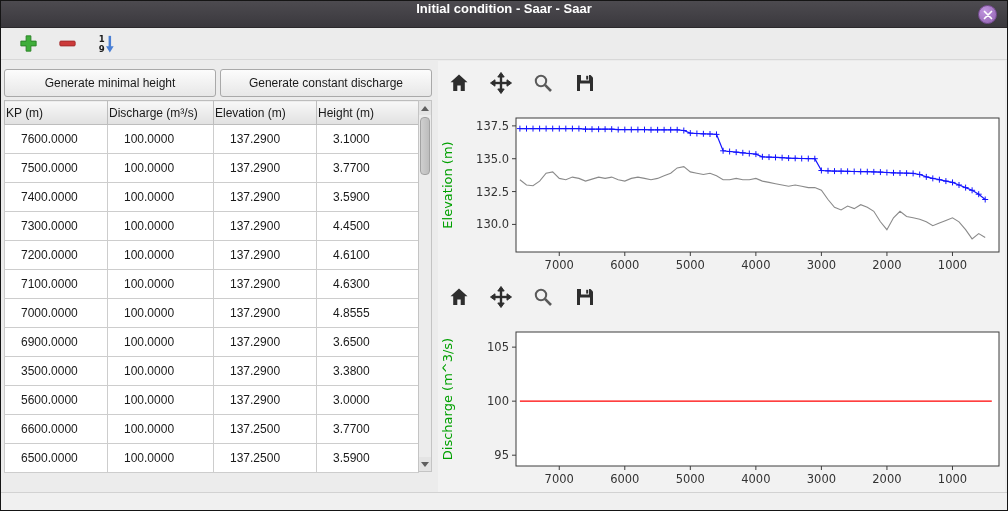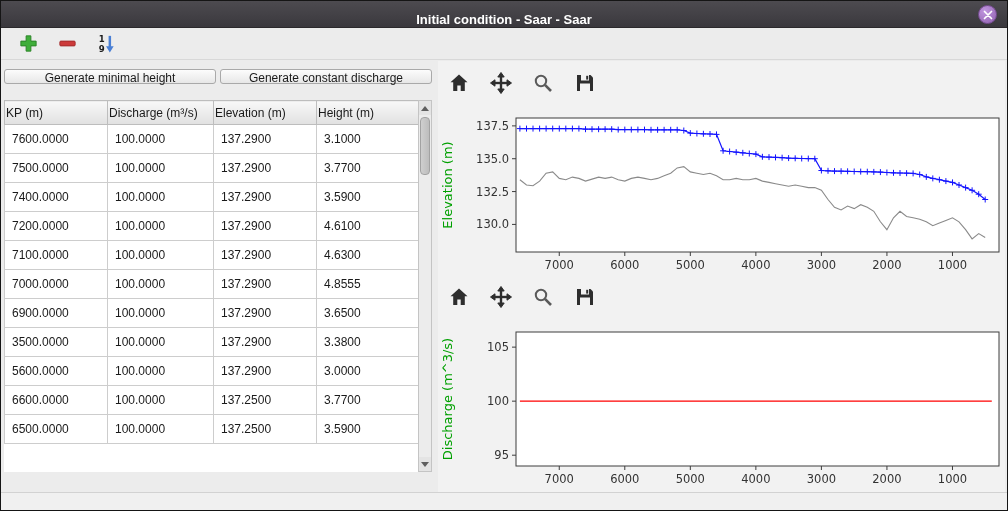--- a/index.html
+++ b/index.html
@@ -6,21 +6,21 @@
   *{box-sizing:border-box;}
   .window{
     position:relative;width:1008px;height:511px;
     background:#ececec;border:1px solid #151515;
     font-family:"Liberation Sans",sans-serif;overflow:hidden;
   }
   
   .titlebar{
     position:absolute;top:0;left:0;right:0;height:27px;
     background:linear-gradient(#4d4b50,#3a383d);
-    display:flex;align-items:flex-end;justify-content:center;
+    display:flex;align-items:flex-start;justify-content:center;
     border-bottom:1px solid #2b292c;
   }
   .titlebar .title{color:#ffffff;font-size:13px;font-weight:bold;}
   .close-btn{
     position:absolute;right:10px;top:4px;width:19px;height:19px;border-radius:50%;
     background:radial-gradient(circle at 35% 30%, #c197e0, #8f5fae);
     display:flex;align-items:center;justify-content:center;cursor:pointer;
     border:1px solid #7a4f96;
   }
   
@@ -32,36 +32,36 @@
   .tool-btn{
     width:26px;height:26px;background:transparent;border:none;padding:1px;
     display:flex;align-items:center;justify-content:center;cursor:pointer;
   }
   .tool-btn svg{width:21px;height:21px;}
   
   .left-buttons{
     position:absolute;top:68px;left:3px;width:428px;display:flex;gap:4px;
   }
   .gen-btn{
-    flex:1;height:15px;font-family:"Liberation Sans",sans-serif;font-size:12px;color:#1a1a1a;
+    flex:1;height:28px;font-family:"Liberation Sans",sans-serif;font-size:12px;color:#1a1a1a;
     background:linear-gradient(#fcfcfc,#e7e7e7);
     border:1px solid #a9a9a9;border-radius:3px;cursor:pointer;
   }
   .table-wrap{position:absolute;top:99px;left:3px;width:414px;height:372px;background:#ffffff;}
   table.data{
     width:414px;border-collapse:collapse;table-layout:fixed;
     border:1px solid #9c9c9c;font-size:12px;color:#1a1a1a;
   }
   table.data th{
     height:24px;font-weight:normal;text-align:left;
     background:linear-gradient(#f8f8f8,#e1e1e1);
     border:1px solid #bdbdbd;overflow:hidden;white-space:nowrap;
   }
   table.data td{
-    height:29px;border:1px solid #cdcdcd;padding-left:7px;
+    height:29px;border:1px solid #cdcdcd;padding-left:16px;
     overflow:hidden;white-space:nowrap;background:#ffffff;
   }
   
   .vscroll{
     position:absolute;top:99px;left:417px;width:14px;height:372px;
     background:#ececec;border:1px solid #c4c4c4;display:flex;flex-direction:column;
   }
   .sb-btn{height:14px;display:flex;align-items:center;justify-content:center;background:#e4e4e4;cursor:pointer;}
   .sb-track{flex:1;position:relative;}
   .sb-thumb{
@@ -154,20 +154,26 @@
             <td>7500.0000</td>
             <td>100.0000</td>
             <td>137.2900</td>
             <td>3.7700</td>
           </tr>
           <tr>
             <td>7400.0000</td>
             <td>100.0000</td>
             <td>137.2900</td>
             <td>3.5900</td>
+          </tr>
+          <tr>
+            <td>7300.0000</td>
+            <td>100.0000</td>
+            <td>137.2900</td>
+            <td>4.4500</td>
           </tr>
           <tr>
             <td>7200.0000</td>
             <td>100.0000</td>
             <td>137.2900</td>
             <td>4.6100</td>
           </tr>
           <tr>
             <td>7100.0000</td>
             <td>100.0000</td>

